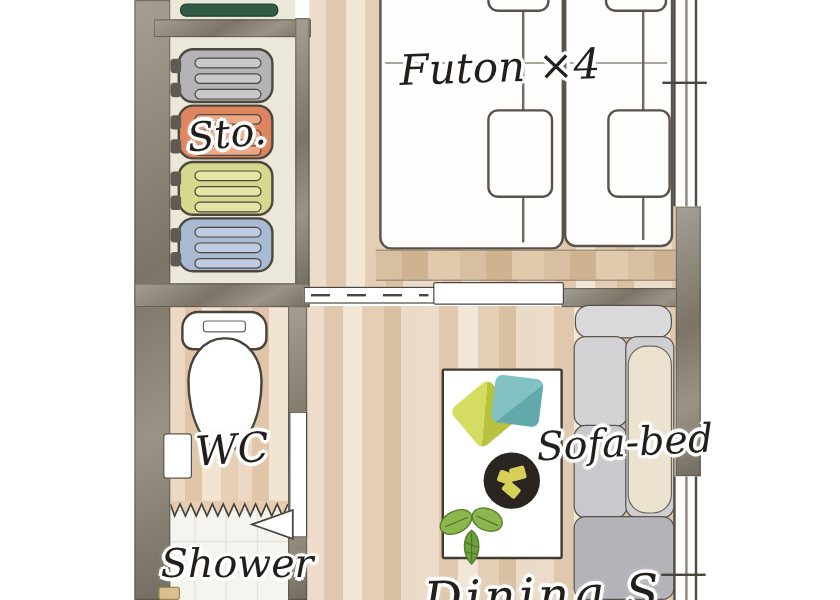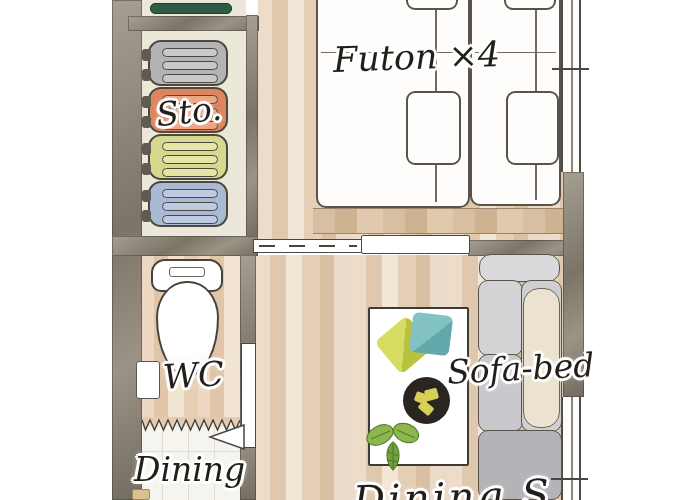--- a/index.html
+++ b/index.html
@@ -213,16 +213,16 @@
     <div class="sofa-part" style="left:2px;top:28px;width:45px;height:76px;background:#d3d3d6;"></div>
     <div class="sofa-part" style="left:2px;top:102px;width:45px;height:78px;background:#c9c9cd;"></div>
     <div class="sofa-part" style="left:45px;top:28px;width:41px;height:152px;background:#cfcfd2;"></div>
     <div class="sofa-part" style="left:47px;top:36px;width:37px;height:140px;background:#ebe3d0;border-radius:16px;border-color:#6b655c;"></div>
     <div class="sofa-part" style="left:2px;top:178px;width:84px;height:70px;background:#b4b4b8;"></div>
   </div>
 
   <div class="hand" style="left:333px;top:40px;font-size:35px;transform:rotate(-2deg);">Futon ×4</div>
   <div class="hand" style="left:156px;top:95px;font-size:33px;transform:rotate(-6deg);">Sto.</div>
   <div class="hand" style="left:163px;top:358px;font-size:34px;transform:rotate(-4deg);">WC</div>
-  <div class="hand" style="left:134px;top:453px;font-size:33px;">Dining</div>
+  <div class="hand" style="left:134px;top:453px;font-size:33px;">Shower</div>
   <div class="hand" style="left:447px;top:352px;font-size:33px;transform:rotate(-3deg);">Sofa-bed</div>
   <div class="hand" style="left:353px;top:477px;font-size:40px;letter-spacing:3px;transform:rotate(-2deg);">Dining S</div>
 </div>
 
 </body></html>

